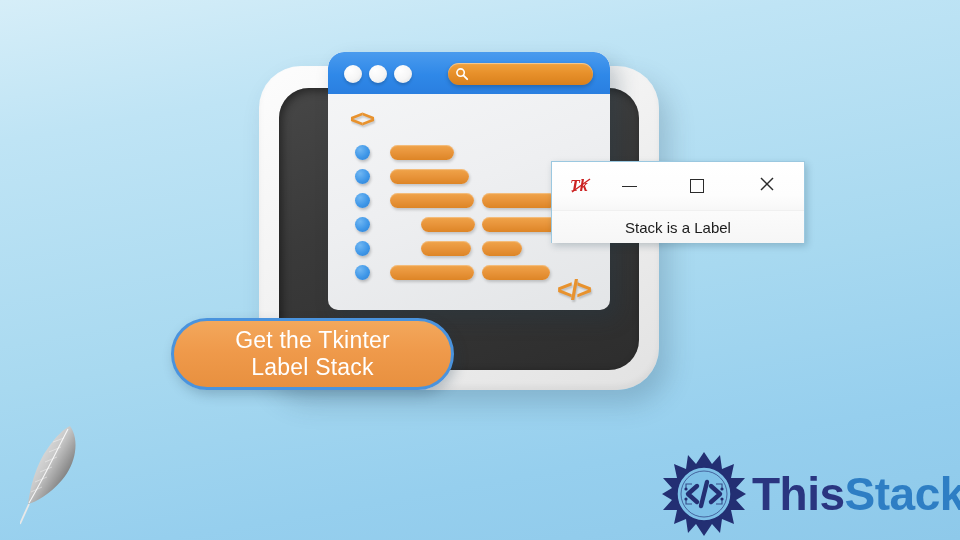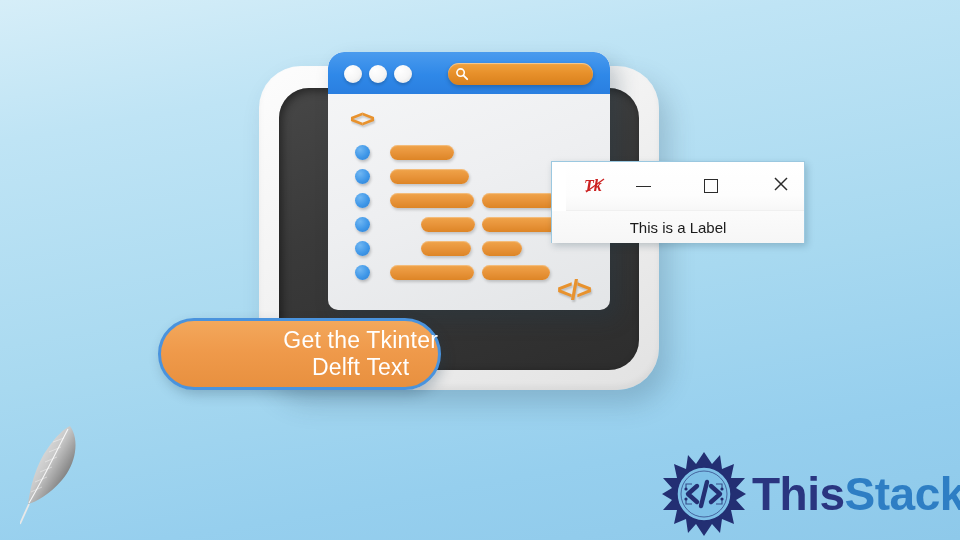--- a/index.html
+++ b/index.html
@@ -168,21 +168,20 @@
     background: #ffffff;
     border: 1px solid #9bc8e0;
     box-shadow: 2px 3px 7px rgba(20,50,70,0.22);
     box-sizing: border-box;
   }
   .tk-titlebar {
     position: relative;
     height: 48px;
     background: linear-gradient(180deg, #ffffff 0%, #fdfdfd 70%, #f7f7f7 100%);
     border-bottom: 1px solid #f0f0f0;
-    margin-left: 14px;
   }
   .tk-logo {
     position: absolute;
     left: 18px;
     top: 14px;
     width: 26px;
     height: 20px;
   }
   .tk-btn {
     position: absolute;
@@ -215,31 +214,31 @@
   }
   .tk-label-text {
     font-family: "Liberation Sans", sans-serif;
     font-size: 15px;
     color: #1b1b1b;
   }
 
   
   #callout {
     position: absolute;
-    left: 158px;
+    left: 171px;
     top: 318px;
     width: 283px;
     height: 72px;
     border-radius: 36px;
     background: linear-gradient(180deg, #f3a85c 0%, #ef9a4b 45%, #e8903f 100%);
     border: 3px solid #4a93dd;
     box-sizing: border-box;
     display: flex;
     align-items: center;
-    justify-content: flex-end;
+    justify-content: center;
     box-shadow: 3px 5px 12px rgba(30,60,80,0.25);
   }
   #callout .lines {
     text-align: center;
     color: #ffffff;
     font-size: 23px;
     line-height: 27px;
     font-family: "Liberation Sans", sans-serif;
     letter-spacing: 0.2px;
   }
@@ -357,28 +356,28 @@
         <span>
           <svg width="16" height="16" viewBox="0 0 16 16">
             <line x1="2" y1="2" x2="14" y2="14" stroke="#2b2b2b" stroke-width="1.5"></line>
             <line x1="14" y1="2" x2="2" y2="14" stroke="#2b2b2b" stroke-width="1.5"></line>
           </svg>
         </span>
       </div>
     </div>
 
     <div class="tk-body">
-      <span class="tk-label-text">This is a Label</span>
+      <span class="tk-label-text">Stack is a Label</span>
     </div>
   </div>
 
   <div id="callout">
     <div class="lines">
       <div>Get the Tkinter</div>
-      <div>Delft Text</div>
+      <div>Label Stack</div>
     </div>
   </div>
 
   <div id="feather">
     <svg width="70" height="110" viewBox="0 0 70 110">
       <defs>
         <linearGradient id="fgrad" x1="0" y1="0" x2="1" y2="1">
           <stop offset="0%" stop-color="#fafafa"></stop>
           <stop offset="45%" stop-color="#c9c9c9"></stop>
           <stop offset="100%" stop-color="#3a3a3a"></stop>

